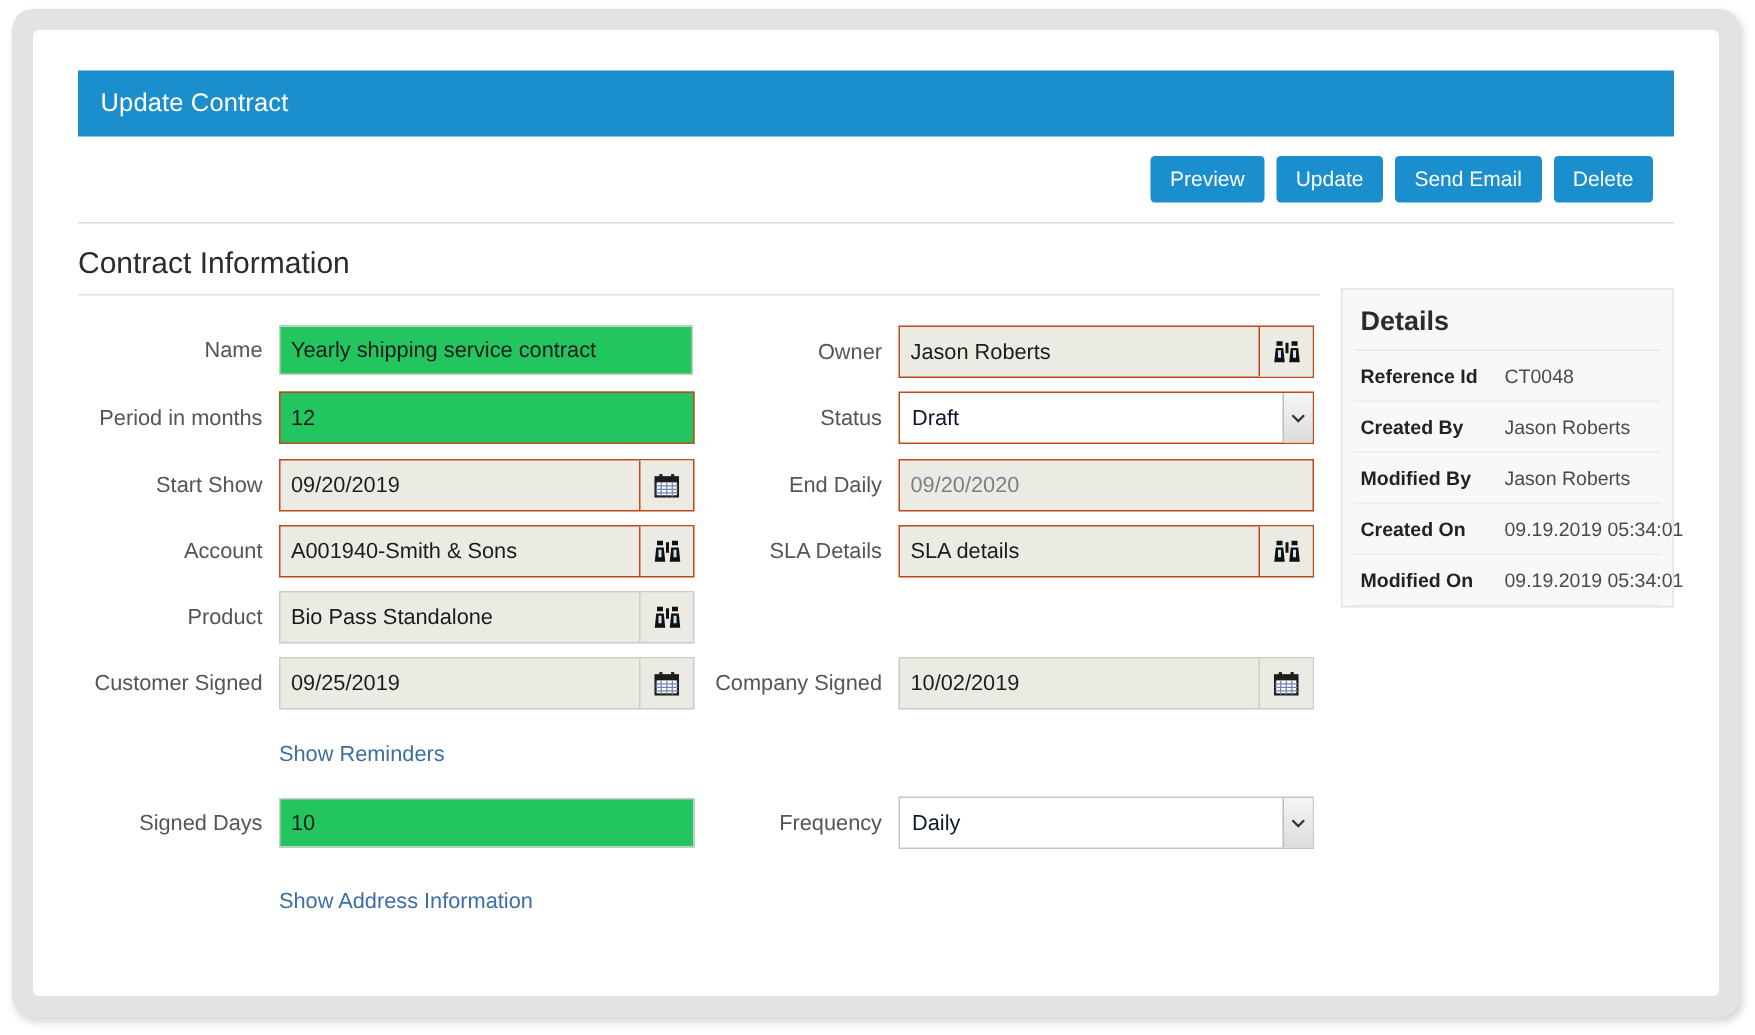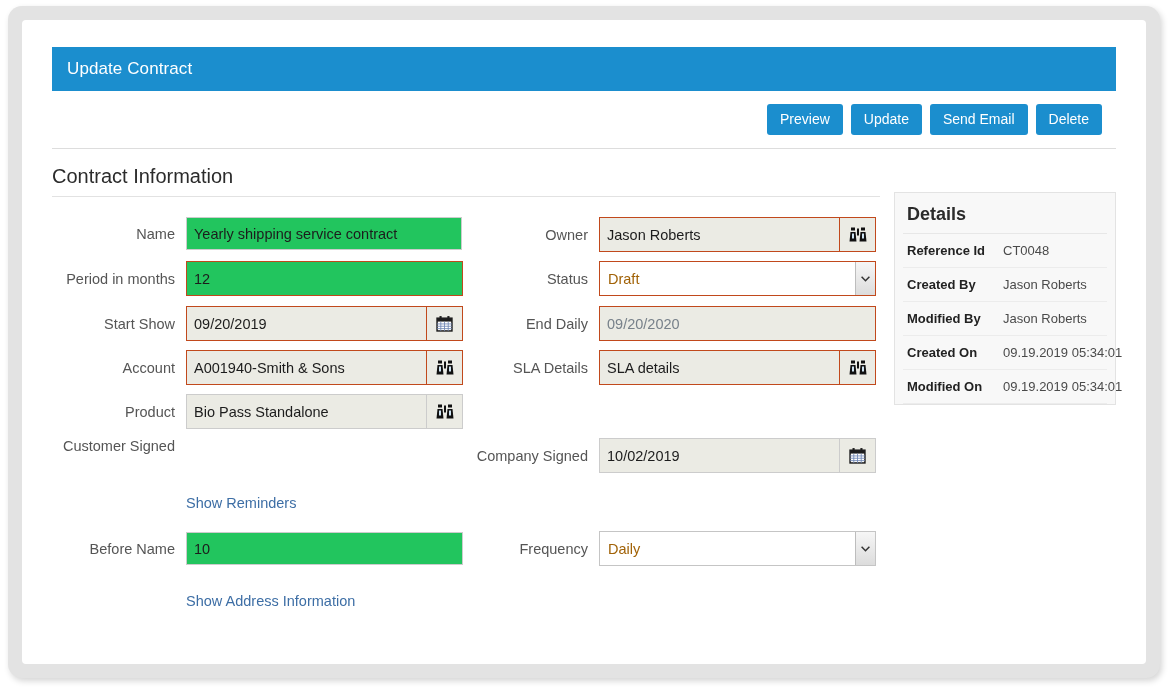--- a/index.html
+++ b/index.html
@@ -151,21 +151,21 @@
     display: flex;
     align-items: stretch;
   }
   .sel.grey { border-color: #c5c5c5; }
   .sel .val {
     flex: 1;
     display: flex;
     align-items: center;
     padding-left: 8px;
     font-size: 14.5px;
-    color: #a16207;
+    color: #0f172a;
   }
   .sel .arrow {
     width: 20px;
     background: linear-gradient(to bottom,#f6f6f6,#dcdcdc);
     border-left: 1px solid #bdbdbd;
     display: flex;
     align-items: center;
     justify-content: center;
     cursor: pointer;
   }
@@ -306,111 +306,130 @@
                   <path d="M11.5 6 L16.5 6 L17.5 15.5 L10.5 15.5 Z" fill="#111111"></path>
                   <rect x="3" y="7.5" width="2" height="5" fill="#cfe4f2"></rect>
                   <rect x="13" y="7.5" width="2" height="5" fill="#cfe4f2"></rect>
                 </svg>
               </div>
             </div>
           </div>
 
           <div class="field-row" style="left:0;top:221px;">
             <div class="fld-label" style="width:134px;">Customer Signed</div>
-          </div>
-
-          <a class="link" style="left:134px;top:278px;">Show Reminders</a>
-
-          <div class="field-row" style="left:0;top:315px;">
-            <div class="fld-label" style="width:134px;">Before Name</div>
-            <div class="inp" style="width:277px;height:33px;">
-              <div class="val">10</div>
-            </div>
-          </div>
-
-          <a class="link" style="left:134px;top:376px;">Show Address Information</a>
-
-          <div class="field-row" style="left:418px;top:0;">
-            <div class="fld-label" style="width:129px;">Owner</div>
-            <div class="inp orange readonly" style="width:277px;height:35px;">
-              <div class="val">Jason Roberts</div>
-              <div class="affix">
-                <svg width="18" height="17" viewBox="0 0 18 17" aria-hidden="true">
-                  <rect x="2" y="1.5" width="4" height="3" fill="#111111"></rect>
-                  <rect x="12" y="1.5" width="4" height="3" fill="#111111"></rect>
-                  <rect x="8" y="2.5" width="2" height="7" fill="#111111"></rect>
-                  <path d="M1.5 6 L6.5 6 L7.5 15.5 L0.5 15.5 Z" fill="#111111"></path>
-                  <path d="M11.5 6 L16.5 6 L17.5 15.5 L10.5 15.5 Z" fill="#111111"></path>
-                  <rect x="3" y="7.5" width="2" height="5" fill="#cfe4f2"></rect>
-                  <rect x="13" y="7.5" width="2" height="5" fill="#cfe4f2"></rect>
-                </svg>
-              </div>
-            </div>
-          </div>
-
-          <div class="field-row" style="left:418px;top:44px;">
-            <div class="fld-label" style="width:129px;">Status</div>
-            <div class="sel" style="width:277px;">
-              <div class="val">Draft</div>
-              <div class="arrow">
-                <svg width="9" height="6" viewBox="0 0 9 6" aria-hidden="true">
-                  <path d="M0.6 0.8 L4.5 4.7 L8.4 0.8" fill="none" stroke="#333333" stroke-width="1.5"></path>
-                </svg>
-              </div>
-            </div>
-          </div>
-
-          <div class="field-row" style="left:418px;top:89px;">
-            <div class="fld-label" style="width:129px;">End Daily</div>
-            <div class="inp orange readonly" style="width:277px;height:35px;">
-              <div class="val muted">09/20/2020</div>
-            </div>
-          </div>
-
-          <div class="field-row" style="left:418px;top:133px;">
-            <div class="fld-label" style="width:129px;">SLA Details</div>
-            <div class="inp orange readonly" style="width:277px;height:35px;">
-              <div class="val">SLA details</div>
-              <div class="affix">
-                <svg width="18" height="17" viewBox="0 0 18 17" aria-hidden="true">
-                  <rect x="2" y="1.5" width="4" height="3" fill="#111111"></rect>
-                  <rect x="12" y="1.5" width="4" height="3" fill="#111111"></rect>
-                  <rect x="8" y="2.5" width="2" height="7" fill="#111111"></rect>
-                  <path d="M1.5 6 L6.5 6 L7.5 15.5 L0.5 15.5 Z" fill="#111111"></path>
-                  <path d="M11.5 6 L16.5 6 L17.5 15.5 L10.5 15.5 Z" fill="#111111"></path>
-                  <rect x="3" y="7.5" width="2" height="5" fill="#cfe4f2"></rect>
-                  <rect x="13" y="7.5" width="2" height="5" fill="#cfe4f2"></rect>
-                </svg>
-              </div>
-            </div>
-          </div>
-
-          <div class="field-row" style="left:418px;top:221px;">
-            <div class="fld-label" style="width:129px;">Company Signed</div>
             <div class="inp readonly" style="width:277px;height:35px;">
-              <div class="val">10/02/2019</div>
+              <div class="val">09/25/2019</div>
               <div class="affix">
                 <svg width="17" height="17" viewBox="0 0 16 16" aria-hidden="true">
                   <rect x="1" y="3" width="14" height="12" fill="#ffffff" stroke="#1d1d1d" stroke-width="1.4"></rect>
                   <rect x="1" y="3" width="14" height="3.2" fill="#1d1d1d"></rect>
                   <rect x="3.3" y="1" width="2" height="3" fill="#1d1d1d"></rect>
                   <rect x="10.7" y="1" width="2" height="3" fill="#1d1d1d"></rect>
                   <g stroke="#6f86b5" stroke-width="0.8">
                     <line x1="1" y1="8.4" x2="15" y2="8.4"></line>
                       <line x1="1" y1="10.6" x2="15" y2="10.6"></line>
                     <line x1="1" y1="12.8" x2="15" y2="12.8"></line>
                     <line x1="4.5" y1="6.2" x2="4.5" y2="15"></line>
                       <line x1="8" y1="6.2" x2="8" y2="15"></line>
                     <line x1="11.5" y1="6.2" x2="11.5" y2="15"></line>
                   </g>
                 </svg>
               </div>
             </div>
           </div>
 
+          <a class="link" style="left:134px;top:278px;">Show Reminders</a>
+
+          <div class="field-row" style="left:0;top:315px;">
+            <div class="fld-label" style="width:134px;">Signed Days</div>
+            <div class="inp" style="width:277px;height:33px;">
+              <div class="val">10</div>
+            </div>
+          </div>
+
+          <a class="link" style="left:134px;top:376px;">Show Address Information</a>
+
+          <div class="field-row" style="left:418px;top:0;">
+            <div class="fld-label" style="width:129px;">Owner</div>
+            <div class="inp orange readonly" style="width:277px;height:35px;">
+              <div class="val">Jason Roberts</div>
+              <div class="affix">
+                <svg width="18" height="17" viewBox="0 0 18 17" aria-hidden="true">
+                  <rect x="2" y="1.5" width="4" height="3" fill="#111111"></rect>
+                  <rect x="12" y="1.5" width="4" height="3" fill="#111111"></rect>
+                  <rect x="8" y="2.5" width="2" height="7" fill="#111111"></rect>
+                  <path d="M1.5 6 L6.5 6 L7.5 15.5 L0.5 15.5 Z" fill="#111111"></path>
+                  <path d="M11.5 6 L16.5 6 L17.5 15.5 L10.5 15.5 Z" fill="#111111"></path>
+                  <rect x="3" y="7.5" width="2" height="5" fill="#cfe4f2"></rect>
+                  <rect x="13" y="7.5" width="2" height="5" fill="#cfe4f2"></rect>
+                </svg>
+              </div>
+            </div>
+          </div>
+
+          <div class="field-row" style="left:418px;top:44px;">
+            <div class="fld-label" style="width:129px;">Status</div>
+            <div class="sel" style="width:277px;">
+              <div class="val">Draft</div>
+              <div class="arrow">
+                <svg width="9" height="6" viewBox="0 0 9 6" aria-hidden="true">
+                  <path d="M0.6 0.8 L4.5 4.7 L8.4 0.8" fill="none" stroke="#333333" stroke-width="1.5"></path>
+                </svg>
+              </div>
+            </div>
+          </div>
+
+          <div class="field-row" style="left:418px;top:89px;">
+            <div class="fld-label" style="width:129px;">End Daily</div>
+            <div class="inp orange readonly" style="width:277px;height:35px;">
+              <div class="val muted">09/20/2020</div>
+            </div>
+          </div>
+
+          <div class="field-row" style="left:418px;top:133px;">
+            <div class="fld-label" style="width:129px;">SLA Details</div>
+            <div class="inp orange readonly" style="width:277px;height:35px;">
+              <div class="val">SLA details</div>
+              <div class="affix">
+                <svg width="18" height="17" viewBox="0 0 18 17" aria-hidden="true">
+                  <rect x="2" y="1.5" width="4" height="3" fill="#111111"></rect>
+                  <rect x="12" y="1.5" width="4" height="3" fill="#111111"></rect>
+                  <rect x="8" y="2.5" width="2" height="7" fill="#111111"></rect>
+                  <path d="M1.5 6 L6.5 6 L7.5 15.5 L0.5 15.5 Z" fill="#111111"></path>
+                  <path d="M11.5 6 L16.5 6 L17.5 15.5 L10.5 15.5 Z" fill="#111111"></path>
+                  <rect x="3" y="7.5" width="2" height="5" fill="#cfe4f2"></rect>
+                  <rect x="13" y="7.5" width="2" height="5" fill="#cfe4f2"></rect>
+                </svg>
+              </div>
+            </div>
+          </div>
+
+          <div class="field-row" style="left:418px;top:221px;">
+            <div class="fld-label" style="width:129px;">Company Signed</div>
+            <div class="inp readonly" style="width:277px;height:35px;">
+              <div class="val">10/02/2019</div>
+              <div class="affix">
+                <svg width="17" height="17" viewBox="0 0 16 16" aria-hidden="true">
+                  <rect x="1" y="3" width="14" height="12" fill="#ffffff" stroke="#1d1d1d" stroke-width="1.4"></rect>
+                  <rect x="1" y="3" width="14" height="3.2" fill="#1d1d1d"></rect>
+                  <rect x="3.3" y="1" width="2" height="3" fill="#1d1d1d"></rect>
+                  <rect x="10.7" y="1" width="2" height="3" fill="#1d1d1d"></rect>
+                  <g stroke="#6f86b5" stroke-width="0.8">
+                    <line x1="1" y1="8.4" x2="15" y2="8.4"></line>
+                      <line x1="1" y1="10.6" x2="15" y2="10.6"></line>
+                    <line x1="1" y1="12.8" x2="15" y2="12.8"></line>
+                    <line x1="4.5" y1="6.2" x2="4.5" y2="15"></line>
+                      <line x1="8" y1="6.2" x2="8" y2="15"></line>
+                    <line x1="11.5" y1="6.2" x2="11.5" y2="15"></line>
+                  </g>
+                </svg>
+              </div>
+            </div>
+          </div>
+
           <div class="field-row" style="left:418px;top:314px;">
             <div class="fld-label" style="width:129px;">Frequency</div>
             <div class="sel grey" style="width:277px;">
               <div class="val">Daily</div>
               <div class="arrow">
                 <svg width="9" height="6" viewBox="0 0 9 6" aria-hidden="true">
                   <path d="M0.6 0.8 L4.5 4.7 L8.4 0.8" fill="none" stroke="#333333" stroke-width="1.5"></path>
                 </svg>
               </div>
             </div>

